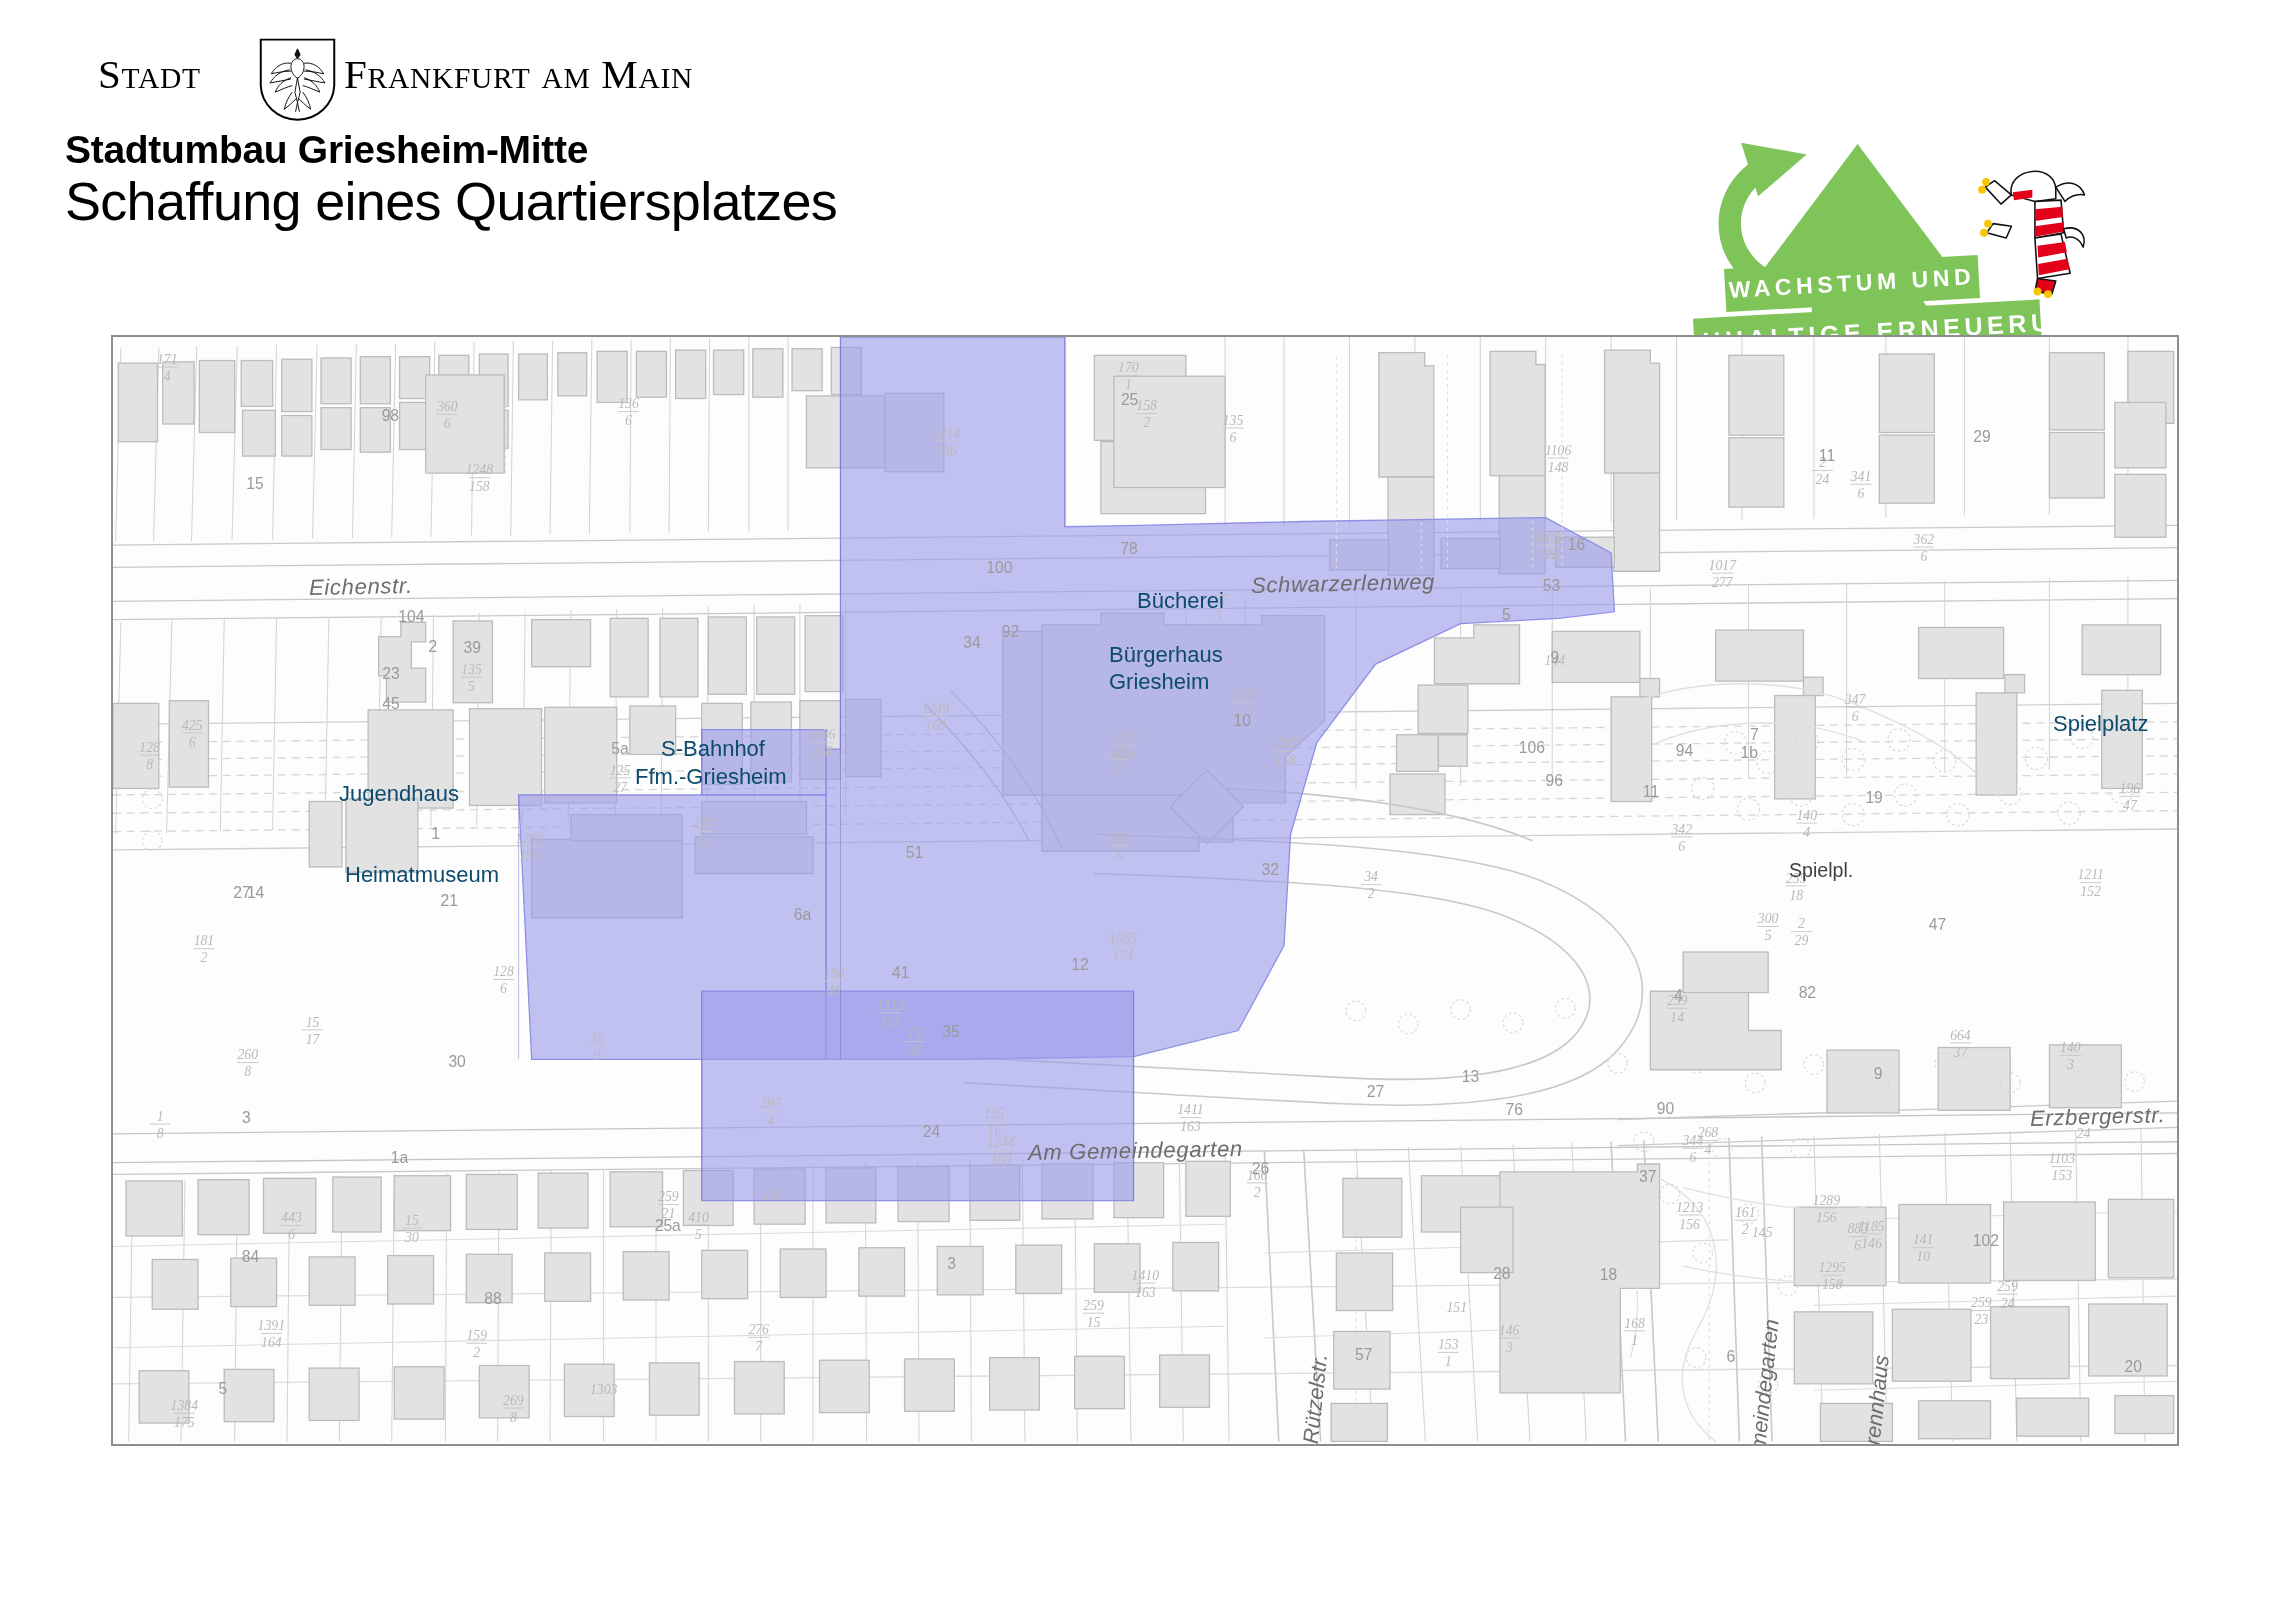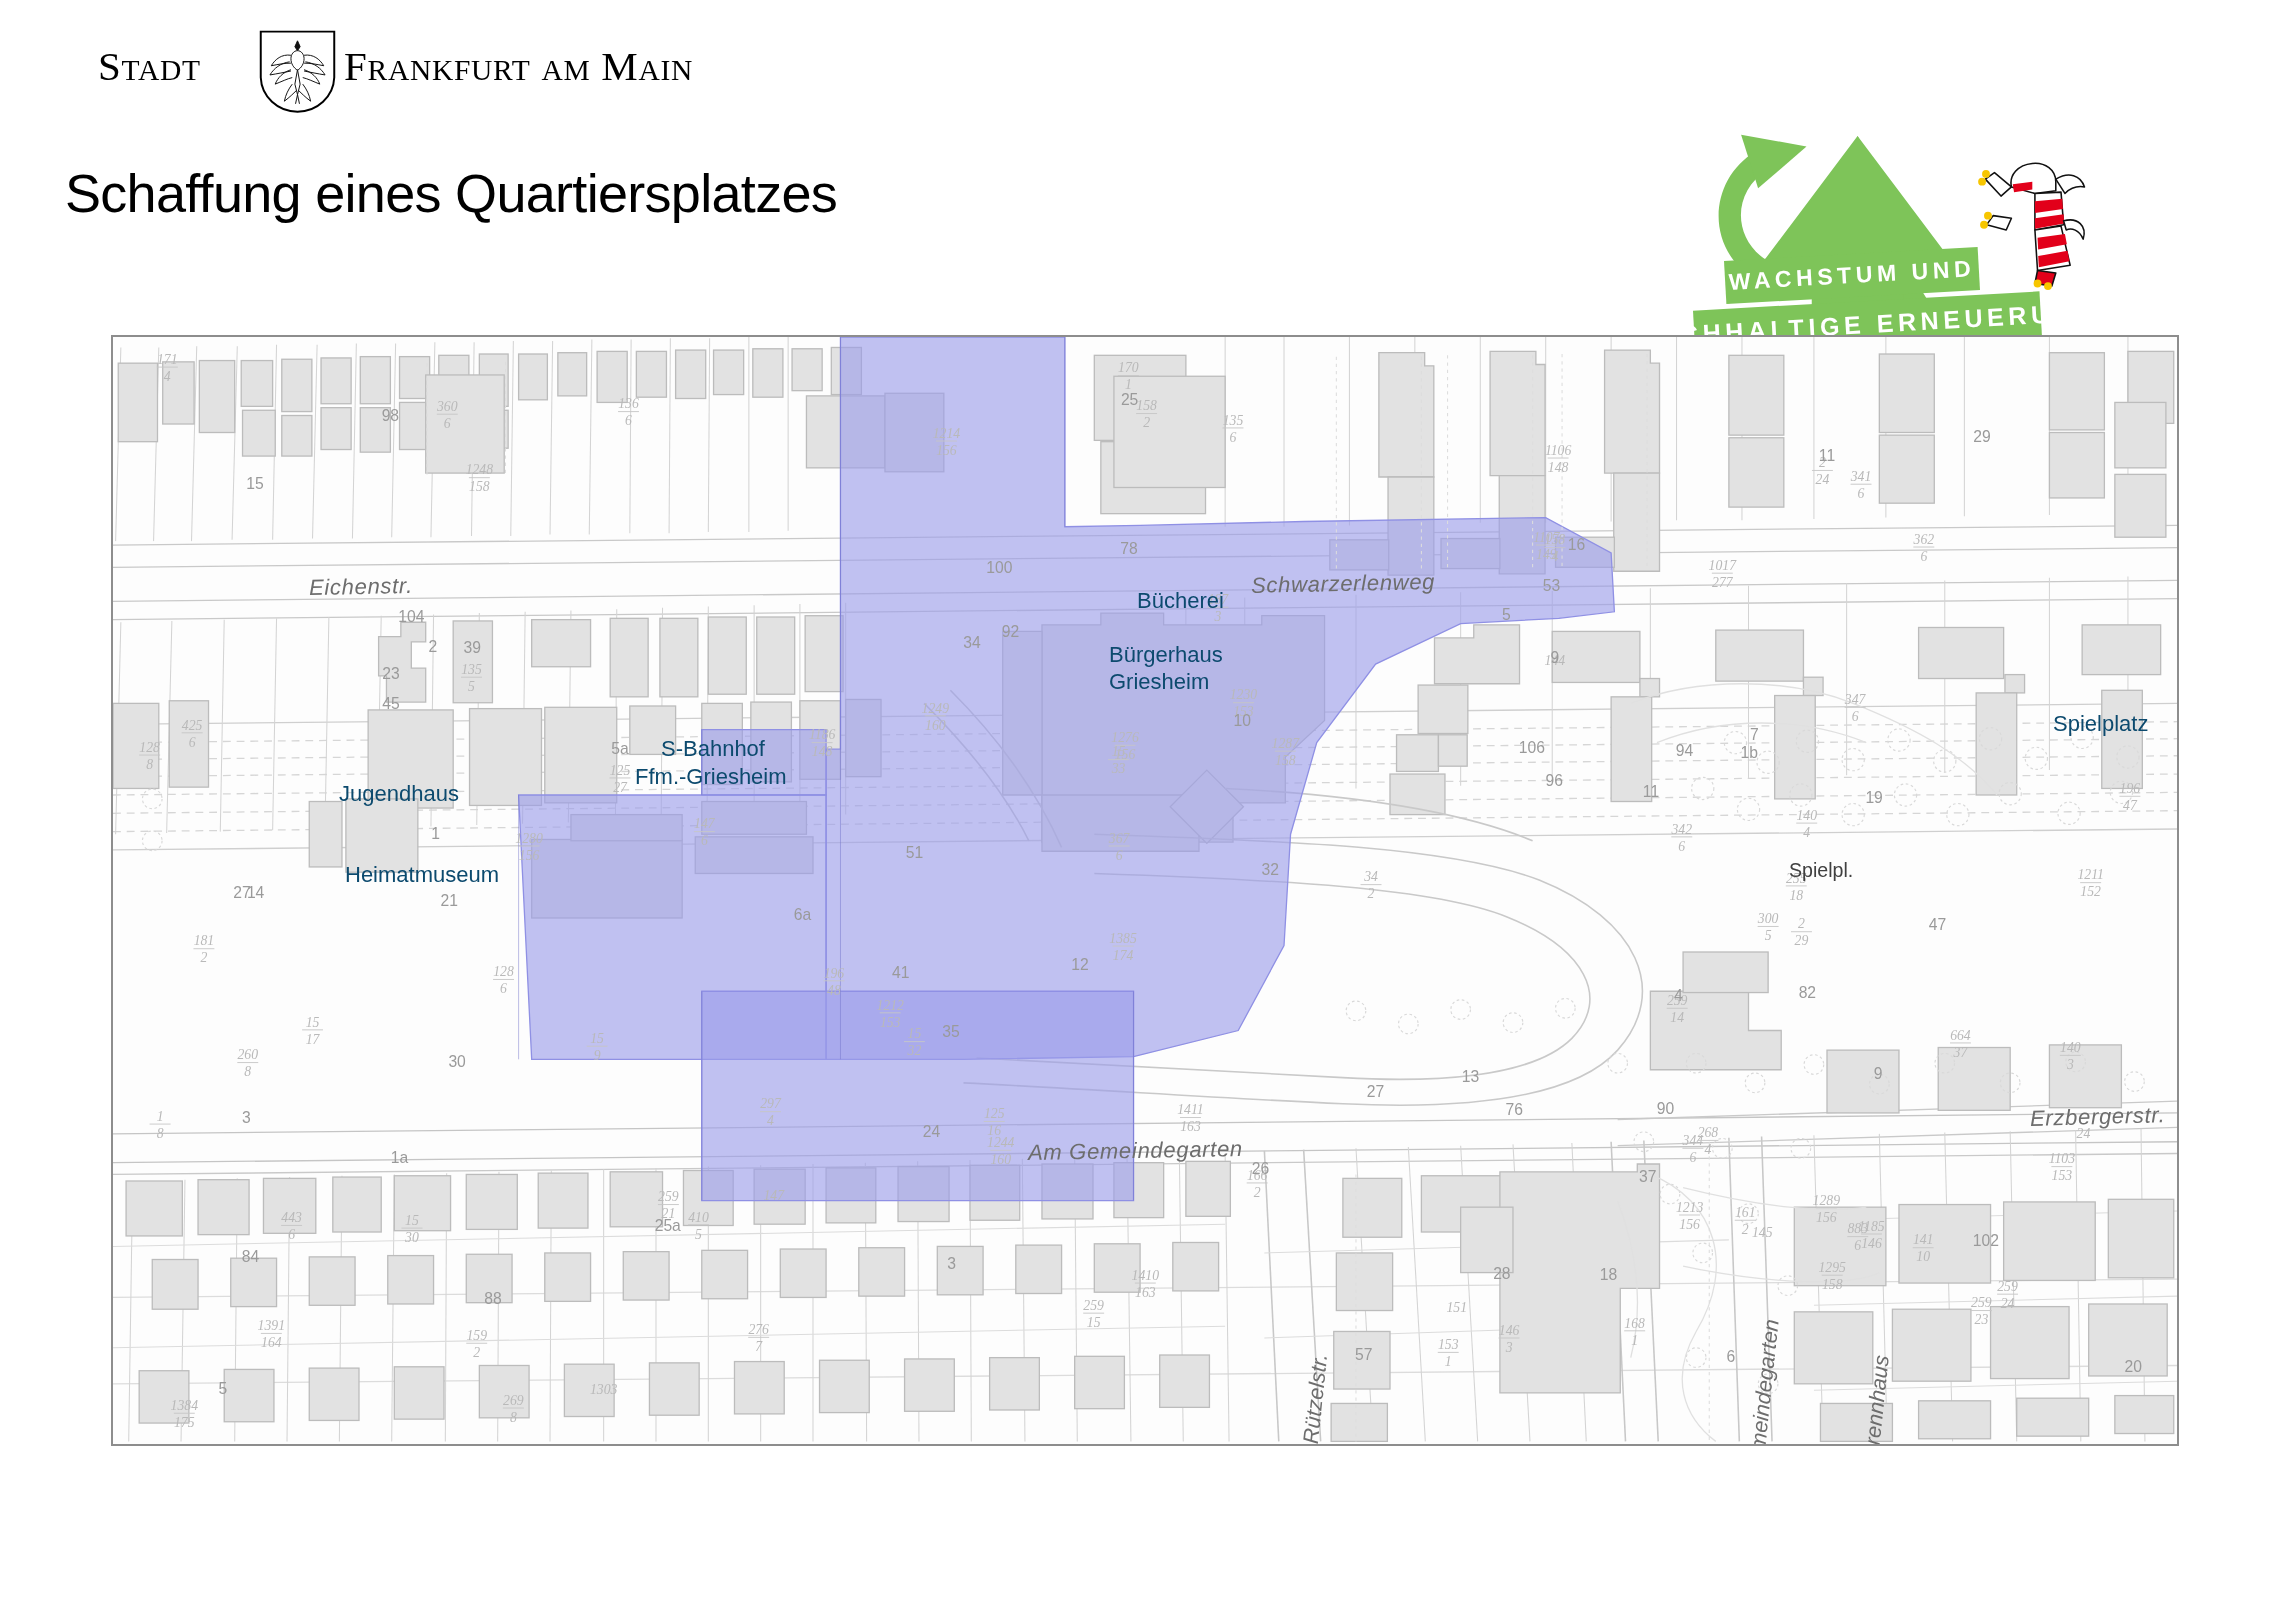--- a/index.html
+++ b/index.html
@@ -1,20 +1,20 @@
 <!DOCTYPE html>
 <html style="font-size:10.5px"><head>
 <meta charset="utf-8">
 <style>
   html,body{margin:0;padding:0;background:#ffffff;}
   body{width:2295px;height:1622px;position:relative;overflow:hidden;
        font-family:"Liberation Sans",sans-serif;color:#1a1a1a;}
 
   
-  #header{position:absolute;left:0;top:0;width:2284px;height:307px;}
+  #header{position:absolute;left:0;top:8px;width:2284px;height:307px;}
   #city-logo{position:absolute;left:98px;top:34px;width:432px;height:72px;}
   #city-logo .crest{position:absolute;left:160px;top:-5.2px;width:79px;height:84px;}
   #city-logo .wd-stadt{position:absolute;left:0px;top:11.8px;font-family:"Liberation Serif",serif;
        font-size:41px;letter-spacing:0.7px;font-weight:400;line-height:1;color:#000;white-space:nowrap;}
   #city-logo .wd-ffm{position:absolute;left:246px;top:11.8px;font-family:"Liberation Serif",serif;
        font-size:41px;letter-spacing:0.7px;font-weight:400;line-height:1;color:#000;white-space:nowrap;}
   .smcap{font-size:0.72em;}
 
   #title-sub{position:absolute;left:65px;top:120px;font-size:39px;font-weight:bold;
        letter-spacing:-0.3px;color:#000;white-space:nowrap;}
@@ -71,20 +71,21 @@
       </g>
     </svg>
     <span class="wd-stadt">
       S<span class="smcap">TADT</span>
     </span>
     <span class="wd-ffm">
       F<span class="smcap">RANKFURT</span> <span class="smcap">AM</span> M<span class="smcap">AIN</span>
     </span>
   </div>
 
+  <div id="title-sub">Stadtumbau Griesheim-Mitte</div>
   <div id="title-main">Schaffung eines Quartiersplatzes</div>
 
   <div id="wachstum-logo">
     <svg width="471" height="262" viewBox="0 0 720 400">
 
       <path d="M95 35 C20 80 18 185 92 230 L108 200 C58 165 60 96 112 64 Z" class="wl-green"></path>
       <path d="M72 10 L172 28 L98 92 Z" class="wl-green"></path>
       <path d="M78 205 L128 252 L52 268 Z" class="wl-green"></path>
 
       <path d="M250 12 L250 12 L340 170 L300 170 L380 300 L190 300 L258 170 L218 170 Z" class="wl-green"></path>

